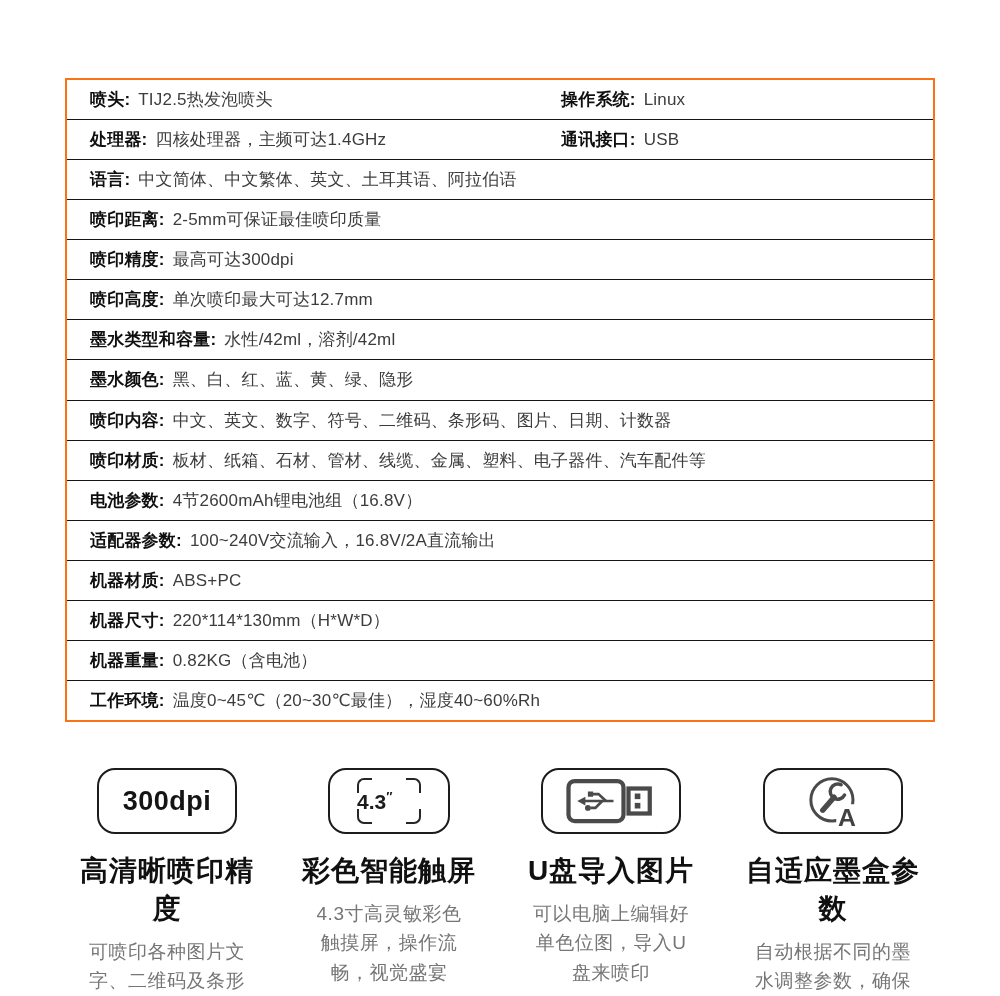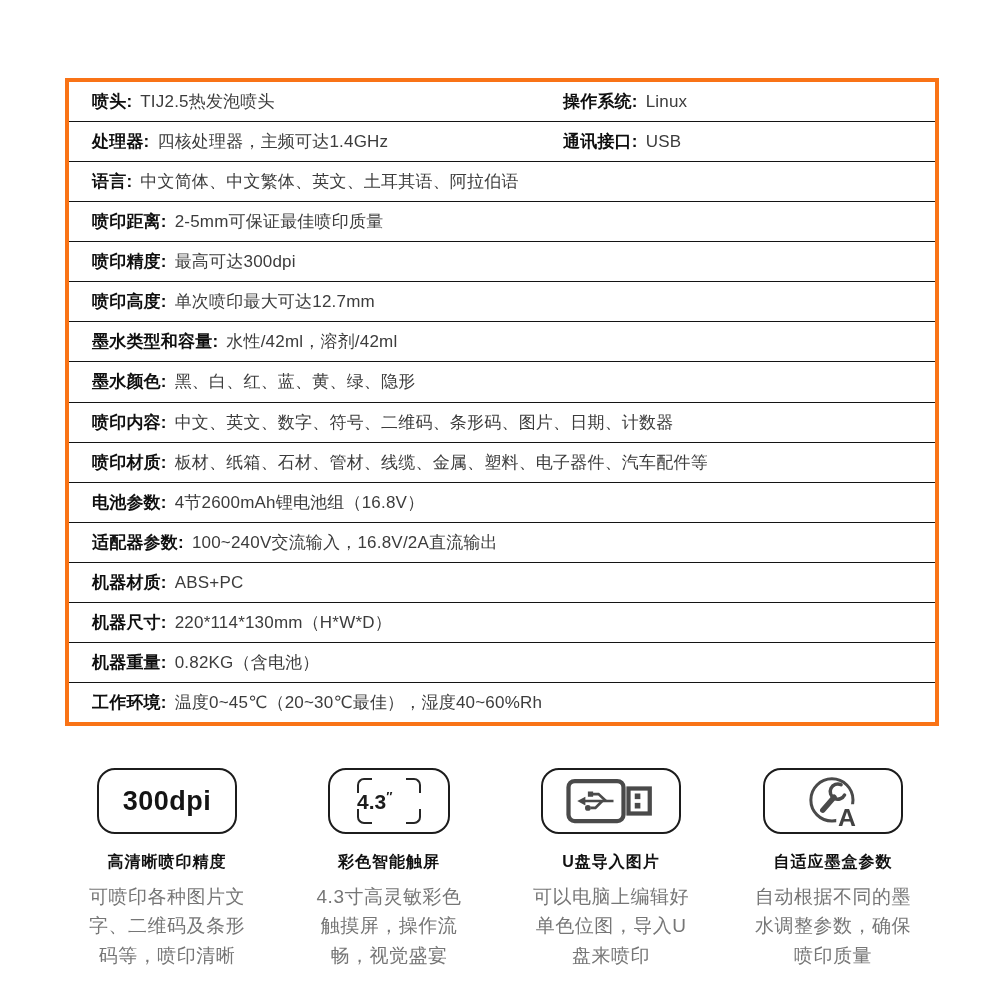--- a/index.html
+++ b/index.html
@@ -4,21 +4,21 @@
 <style>
   html,body{margin:0;padding:0;background:#ffffff;}
   body{
     width:1000px;height:996px;position:relative;overflow:hidden;
     font-family:"Liberation Sans","DejaVu Sans",sans-serif;
     -webkit-font-smoothing:antialiased;
   }
   
   .spec-table{
     position:absolute;left:65px;top:78px;width:866px;height:640px;
-    border:4px solid #f97316;display:flex;flex-direction:column;background:#fff;
+    border:2px solid #f97316;display:flex;flex-direction:column;background:#fff;
   }
   .row{flex:1;display:flex;align-items:center;position:relative;padding-left:23px;}
   .row + .row{border-top:1.5px solid #141414;}
   .cell{white-space:nowrap;font-size:17px;}
   .cell2{position:absolute;left:494px;top:0;bottom:0;display:flex;align-items:center;}
   .lbl{font-weight:700;color:#0f0f0f;margin-right:8px;letter-spacing:.2px;}
   .val{font-weight:400;color:#3c3c3c;letter-spacing:.2px;}
   
   .features{
     position:absolute;left:0;top:768px;width:1000px;
@@ -32,21 +32,21 @@
   .badge-screen{width:122px;}
   .badge-big{font-size:27px;font-weight:700;color:#141414;letter-spacing:.5px;}
   .screen-frame{position:relative;width:64px;height:46px;display:flex;align-items:center;}
   .corner{position:absolute;width:13px;height:13px;border:0 solid #262626;}
   .corner.tl{top:0;left:0;border-top-width:2.5px;border-left-width:2.5px;border-top-left-radius:7px;}
   .corner.tr{top:0;right:0;border-top-width:2.5px;border-right-width:2.5px;border-top-right-radius:7px;}
   .corner.bl{bottom:0;left:0;border-bottom-width:2.5px;border-left-width:2.5px;border-bottom-left-radius:7px;}
   .corner.br{bottom:0;right:0;border-bottom-width:2.5px;border-right-width:2.5px;border-bottom-right-radius:7px;}
   .screen-text{font-size:21px;font-weight:600;color:#1c1c1c;}
   .screen-prime{font-size:13px;vertical-align:super;font-weight:600;color:#1c1c1c;}
-  .f-title{margin-top:18px;font-size:16px;font-weight:700;color:#101010;letter-spacing:1px;}
+  .f-title{margin-top:18px;font-size:28px;font-weight:700;color:#101010;letter-spacing:1px;}
   .f-desc{margin:9px auto 0;width:160px;font-size:19px;line-height:1.55;color:#767676;letter-spacing:.5px;}
 </style>
 </head>
 <body>
 
 <div class="spec-table">
 
   <div class="row">
     <div class="cell">
       <span class="lbl">喷头:</span><span class="val">TIJ2.5热发泡喷头</span>

